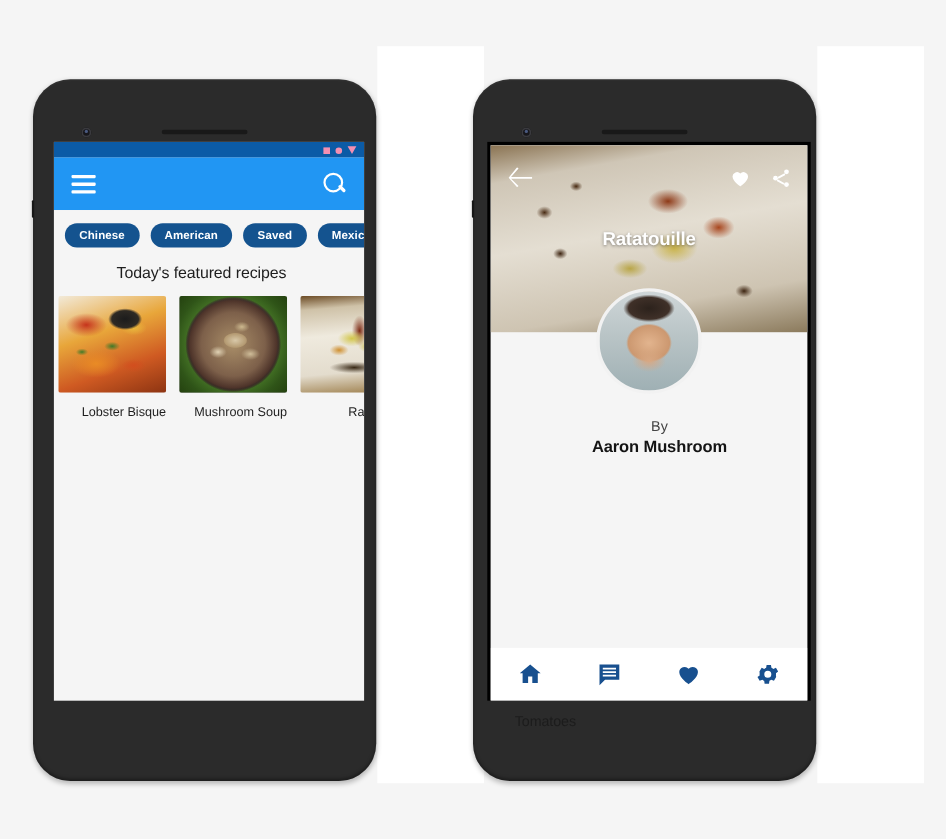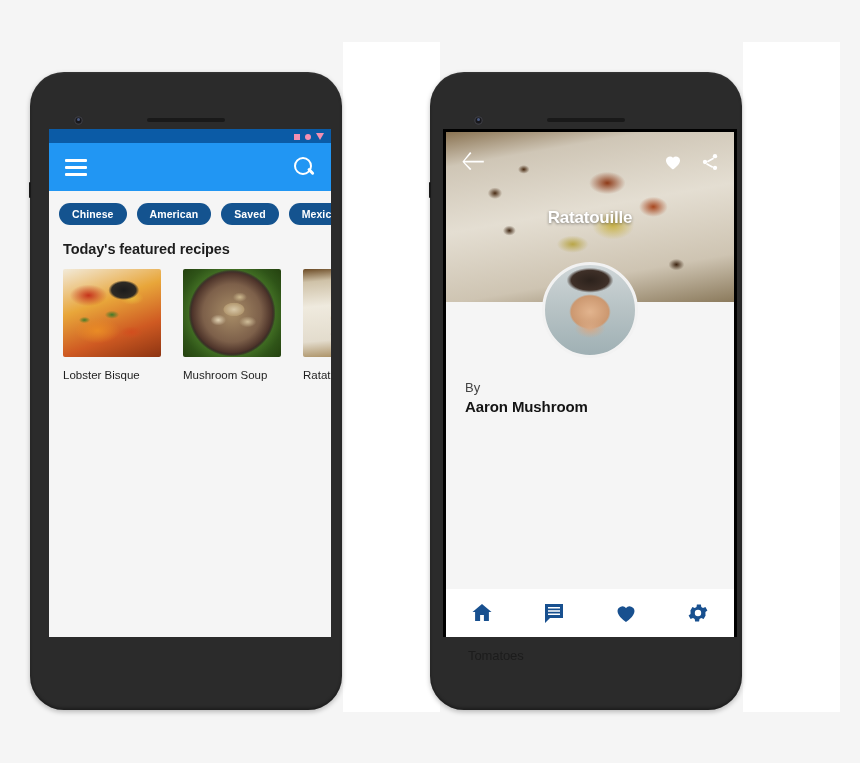--- a/index.html
+++ b/index.html
@@ -51,24 +51,24 @@
        border: 2.4px solid #fff; border-radius: 50%; }
   .search-ico::after { content:""; position:absolute; left:14px; top:14px; width:8px; height:2.6px;
        background: #fff; transform: rotate(45deg); border-radius: 2px; }
 
   .content1 { background: #f5f5f5; height: 422px; overflow: hidden; position: relative; }
 
   .chips { display: flex; gap: 10px; padding: 12px 10px 6px 10px; }
   .chip { background: #14538f; color: #fff; border-radius: 14px; padding: 5px 13px;
           font-size: 10.5px; font-weight: 700; white-space: nowrap; letter-spacing: .1px; }
 
-  .sec-title { font-size: 14.5px; font-weight: 700; color: #1e1e1e; padding: 10px 14px 0 14px;
-               letter-spacing: -.1px; }
-
-  .cardrow { display: flex; gap: 22px; padding: 12px 14px 0 14px; }
+  .sec-title { font-size: 14.5px; font-weight: 400; color: #1e1e1e; padding: 10px 14px 0 14px;
+               letter-spacing: -.1px; margin-left: 43px; }
+
+  .cardrow { display: flex; gap: 12px; padding: 12px 14px 0 4px; text-align: right; }
   .card { width: 98px; flex: 0 0 98px; }
   .thumb { width: 98px; height: 88px; border-radius: 2px; overflow: hidden; position: relative;
            background: #cdbfae; }
   .cardlabel { font-size: 11.5px; color: #1e1e1e; line-height: 1.55; margin-top: 10px; font-weight: 400; }
 
   .saved { padding-top: 16px; }
   .saved .thumb { width: 98px; height: 78px; }
   .navico { width: 24px; height: 24px; cursor: pointer; }
   .navico svg { display: block; width: 24px; height: 24px; fill: #18508f; }
 
@@ -85,21 +85,21 @@
   .hero-right { right: 14px; gap: 16px; }
   .hero-ctrl svg { display: block; fill: #fff; }
   .hero-title { position: absolute; left: 0; right: 0; top: 76px; text-align: center;
                 color: #fff; font-size: 17px; font-weight: 700; letter-spacing: -.2px;
                 text-shadow: 0 1px 3px rgba(0,0,0,.45); }
 
   .avatar-wrap { position: absolute; left: 50%; transform: translateX(-50%); top: 130px;
                  width: 96px; height: 96px; border-radius: 50%; overflow: hidden;
                  background: #dcdcdc; border: 3px solid #f2f2f2; }
 
-  .byblock { padding-top: 78px; padding-left: 19px; }
+  .byblock { text-align: center; padding-top: 78px; padding-left: 19px; }
   .by { font-size: 13px; color: #444; }
   .author { font-size: 15px; font-weight: 700; color: #141414; margin-top: 3px; letter-spacing: -.1px; }
 
   .body2 { padding: 24px 16px 0 16px; }
   .h2 { font-size: 17px; font-weight: 700; color: #141414; letter-spacing: -.2px; }
   .para { font-size: 12.5px; color: #2a2a2a; line-height: 1.62; margin-top: 8px; }
   .h2.ing { margin-top: 22px; }
   .ing-first { font-size: 12.5px; color: #2a2a2a; margin-top: 6px; }
 
   .nav2 { position: absolute; left: 0; right: 0; bottom: 0; height: 48px; background: #fff;

